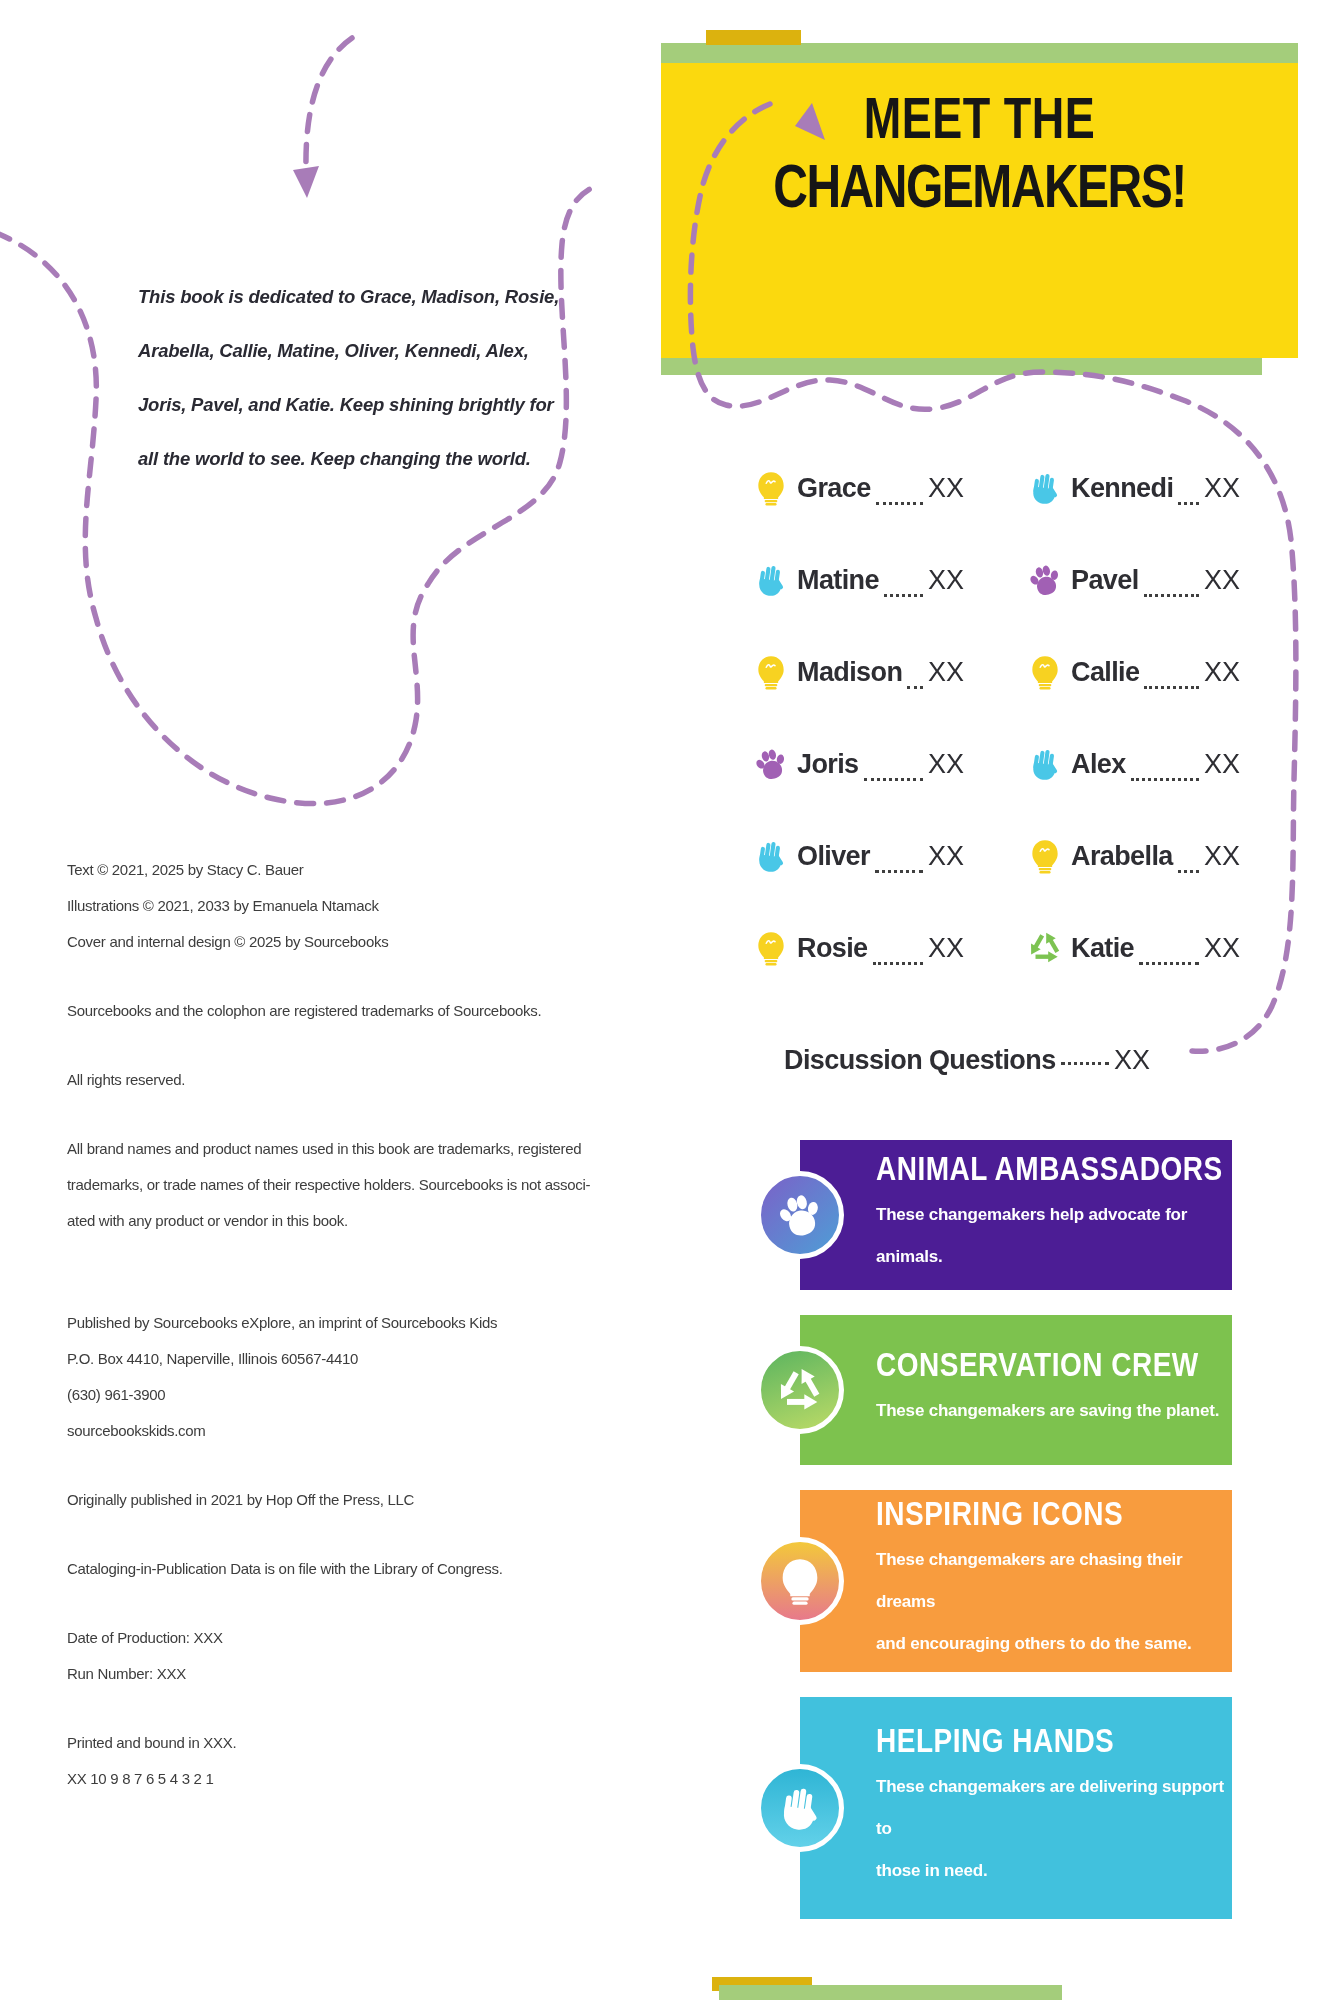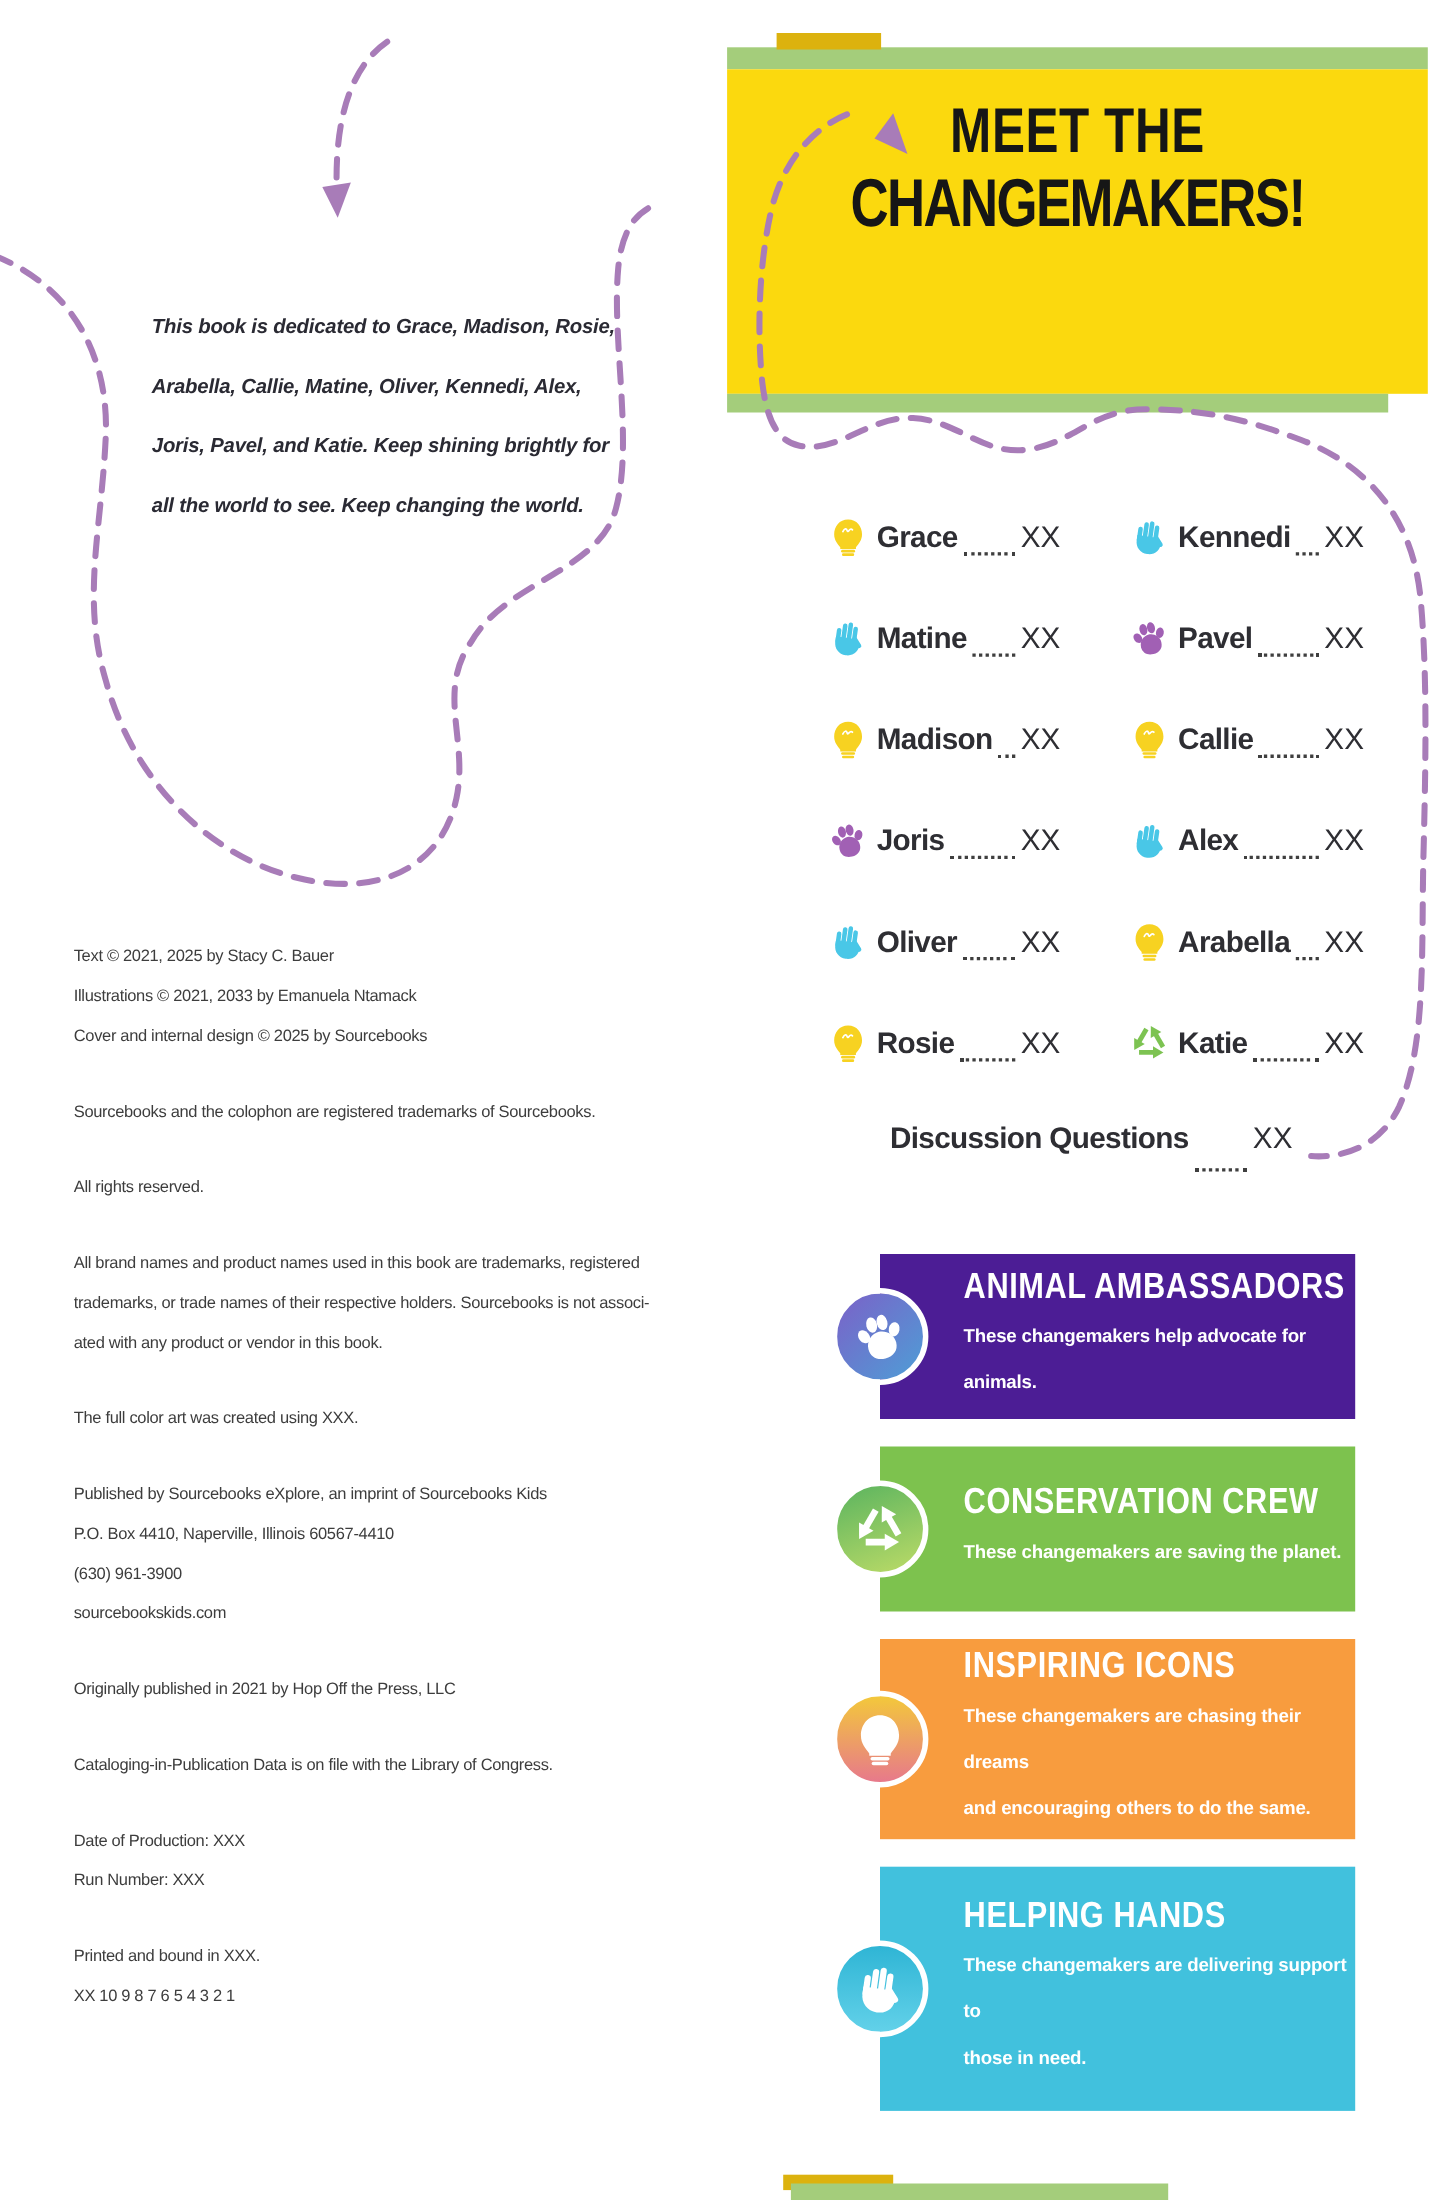--- a/index.html
+++ b/index.html
@@ -34,21 +34,21 @@
   .title .t2{font-size:48px;letter-spacing:-1.5px;margin-top:5px}
   
   .toc-col{position:absolute}
   .toc-col.left{left:752px;top:460px;width:212px}
   .toc-col.right{left:1026px;top:460px;width:214px}
   .toc-row{display:flex;align-items:center;height:56px;margin-bottom:36px}
   .ticon{width:38px;height:38px;flex:0 0 38px;margin-right:7px}
   .tname{font-size:27px;font-weight:bold;color:#2e2e33;letter-spacing:-0.6px;white-space:nowrap}
   .leader{flex:1;border-bottom:3px dotted #3f3f3f;margin:0 5px;align-self:flex-end;margin-bottom:11px;min-width:12px}
   .tpage{font-size:27px;font-weight:normal;color:#2e2e33}
-  .disc-row{position:absolute;left:809px;top:1020px;width:366px;display:flex;align-items:flex-start;height:56px}
+  .disc-row{position:absolute;left:784px;top:1020px;width:366px;display:flex;align-items:flex-end;height:56px}
   
   .cat{position:absolute;left:800px;width:432px;color:#fff}
   .cat .inner{height:100%;display:flex;flex-direction:column;justify-content:center;padding-left:76px;box-sizing:border-box}
   .cat-title{font-size:28px;font-weight:bold;letter-spacing:0.5px;transform:scaleY(1.18);transform-origin:left center;white-space:nowrap}
   .cat-desc{font-size:17px;font-weight:bold;margin-top:9px;line-height:42px;white-space:pre-line;letter-spacing:-0.2px}
   .cat-paw{top:1140px;height:150px;background:#4c1d95}
   .cat-recycle{top:1315px;height:150px;background:#7DC24E}
   .cat-bulb{top:1490px;height:182px;background:#F89C3E}
   .cat-hand{top:1697px;height:222px;background:#41C1DD}
   .cat-circle{
@@ -153,21 +153,20 @@
     <div class="cline blank"></div>
 
     <div class="cline">All brand names and product names used in this book are trademarks, registered</div>
 
     <div class="cline">trademarks, or trade names of their respective holders. Sourcebooks is not associ-</div>
 
     <div class="cline">ated with any product or vendor in this book.</div>
 
     <div class="cline blank"></div>
 
-    <div class="cline">The full color art was created using XXX.</div>
 
     <div class="cline blank"></div>
 
     <div class="cline">Published by Sourcebooks eXplore, an imprint of Sourcebooks Kids</div>
 
     <div class="cline">P.O. Box 4410, Naperville, Illinois 60567-4410</div>
 
     <div class="cline">(630) 961-3900</div>
 
     <div class="cline">sourcebookskids.com</div>

